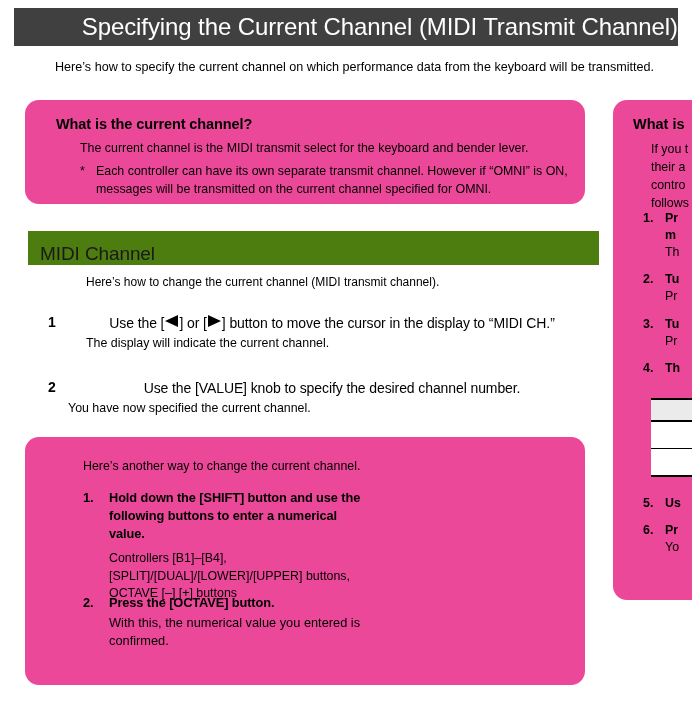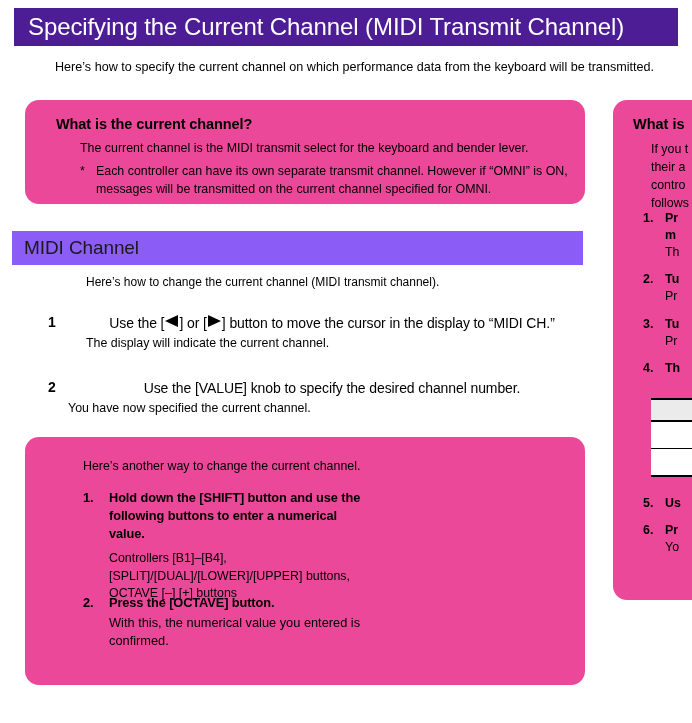--- a/index.html
+++ b/index.html
@@ -17,23 +17,24 @@
     -webkit-font-smoothing: antialiased;
   }
 
   
   .title-bar {
     position: absolute;
     left: 14px;
     top: 8px;
     width: 664px;
     height: 38px;
-    background: #4c1d95;
+    background: #404040;
     display: flex;
     align-items: center;
+    justify-content: flex-end;
   }
   .title-bar .title-text {
     color: #ffffff;
     font-size: 24px;
     font-weight: 400;
     letter-spacing: -0.1px;
     padding-left: 14px;
     white-space: nowrap;
   }
 
@@ -178,27 +179,27 @@
   .r-steps-2 {
     position: absolute;
     left: 30px;
     top: 395px;
     width: 190px;
   }
 
   
   .sec-bar {
     position: absolute;
-    left: 12px;
+    left: 28px;
     top: 231px;
     width: 571px;
     height: 34px;
-    background: #8b5cf6;
+    background: #4d7c0f;
     display: flex;
-    align-items: center;
+    align-items: flex-end;
   }
   .sec-bar .sec-text {
     font-size: 19px;
     font-weight: 400;
     padding-left: 12px;
     letter-spacing: -0.1px;
     color: #1a1a1a;
   }
 
   

